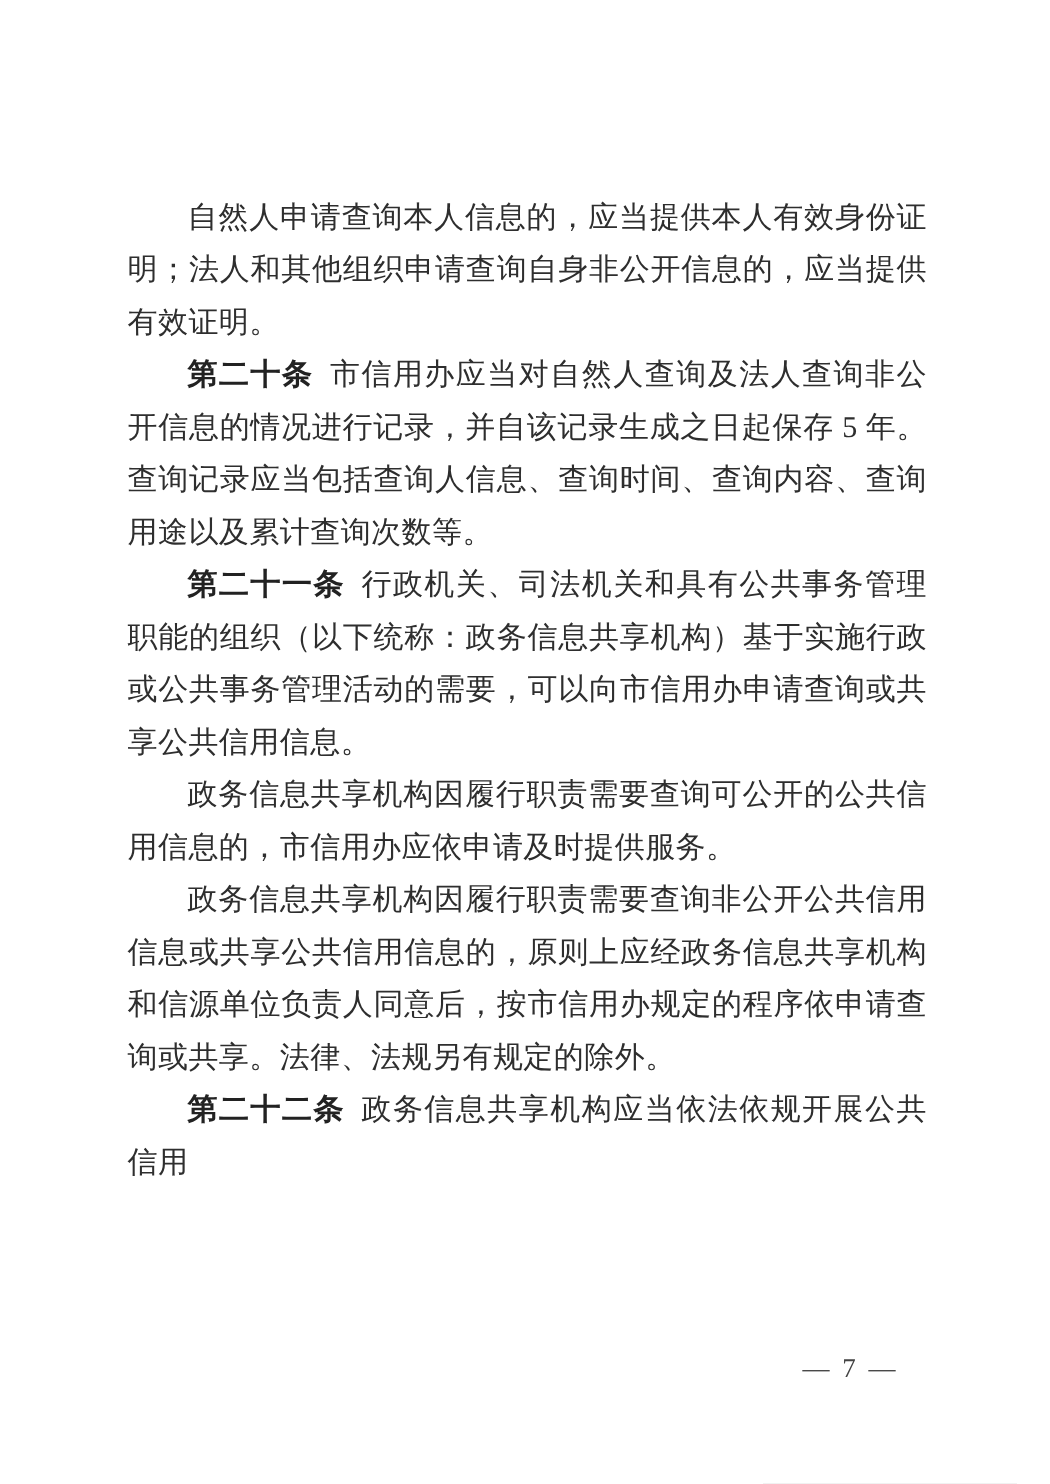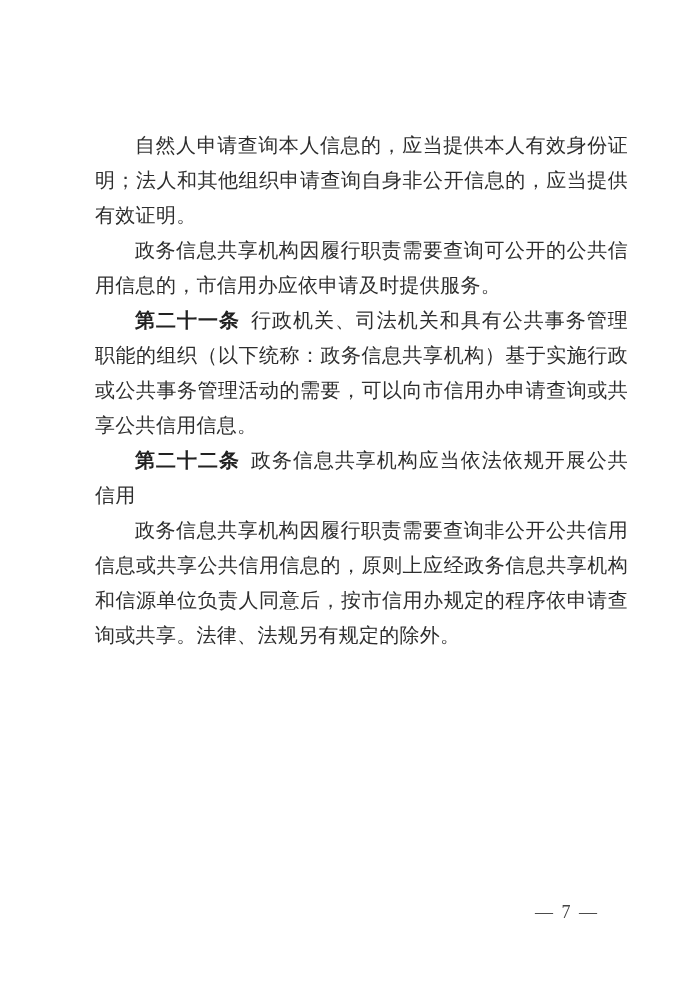--- a/index.html
+++ b/index.html
@@ -7,21 +7,21 @@
     position: relative;
     width: 700px;
     height: 989px;
     margin: 0 auto;
     background: #ffffff;
     overflow: hidden;
     font-family: "Liberation Serif", "DejaVu Serif", serif;
   }
   .body-text {
     position: absolute;
-    left: 95px;
+    left: 85px;
     top: 128px;
     width: 533px;
     color: #2e2e2e;
     font-size: 20px;
     line-height: 35px;
     text-align: justify;
     text-justify: inter-ideograph;
     letter-spacing: 0.3px;
   }
   .body-text p {
@@ -49,26 +49,29 @@
 </style>
 </head>
 <body>
 
 <div class="page">
   <div class="body-text">
     <p>
       <span class="article-term"></span><span>自然人申请查询本人信息的，应当提供本人有效身份证明；法人和其他组织申请查询自身非公开信息的，应当提供有效证明。</span>
     </p>
     <p>
-      <span class="article-term"></span><span>政务信息共享机构因履行职责需要查询可公开的公共信用信息的，市信用办应依申请及时提供服务。</span>
+      <span class="article-term">第二十条</span><span>市信用办应当对自然人查询及法人查询非公开信息的情况进行记录，并自该记录生成之日起保存 5 年。查询记录应当包括查询人信息、查询时间、查询内容、查询用途以及累计查询次数等。</span>
     </p>
     <p>
       <span class="article-term">第二十一条</span><span>行政机关、司法机关和具有公共事务管理职能的组织（以下统称：政务信息共享机构）基于实施行政或公共事务管理活动的需要，可以向市信用办申请查询或共享公共信用信息。</span>
     </p>
     <p>
-      <span class="article-term">第二十二条</span><span>政务信息共享机构应当依法依规开展公共信用</span>
+      <span class="article-term"></span><span>政务信息共享机构因履行职责需要查询可公开的公共信用信息的，市信用办应依申请及时提供服务。</span>
     </p>
     <p>
       <span class="article-term"></span><span>政务信息共享机构因履行职责需要查询非公开公共信用信息或共享公共信用信息的，原则上应经政务信息共享机构和信源单位负责人同意后，按市信用办规定的程序依申请查询或共享。法律、法规另有规定的除外。</span>
+    </p>
+    <p>
+      <span class="article-term">第二十二条</span><span>政务信息共享机构应当依法依规开展公共信用</span>
     </p>
   </div>
   <div class="page-footer">— 7 —</div>
 </div>
 
 </body></html>

